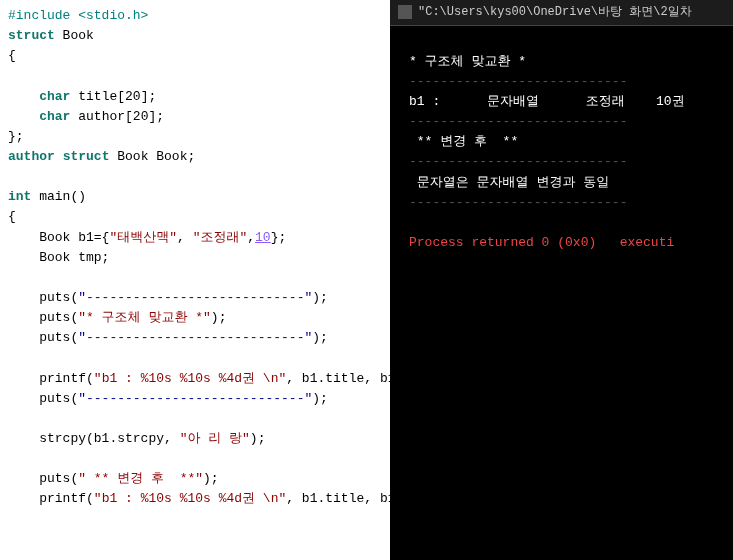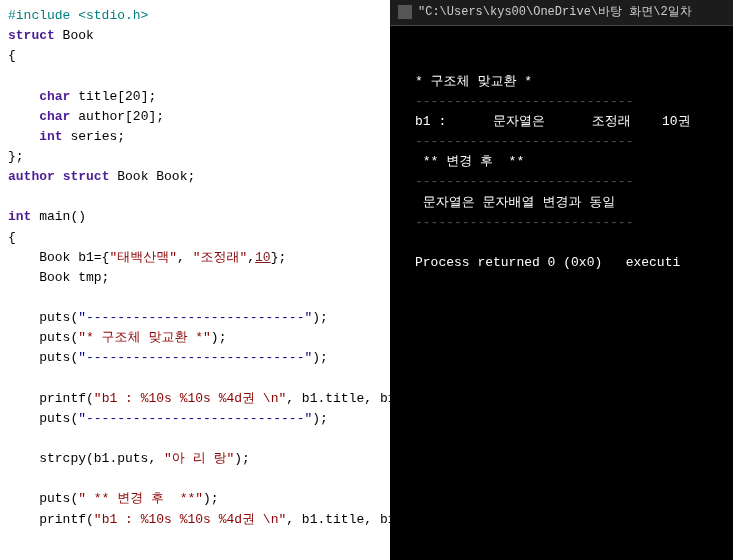--- a/index.html
+++ b/index.html
@@ -25,23 +25,23 @@
       flex-shrink: 0;
       border-radius: 16px;
     }
 
     .code-line {
       white-space: pre;
       display: block;
     }
 
     .c-include { color: #008080; }
-    .c-keyword { color: #4c1d95; font-weight: bold; }
+    .c-keyword { color: #0f766e; font-weight: bold; }
     .c-string { color: #8B0000; }
-    .c-number { color: #7f1d1d; text-decoration: underline; }
+    .c-number { color: #8b5cf6; text-decoration: underline; }
     .c-normal { color: #000; text-align: center; }
     .c-dashes { color: #00008B; }
 
     
     .terminal {
       width: 343px;
       height: 560px;
       background: #000000;
       color: #ffffff;
       font-size: 13px;
@@ -64,36 +64,35 @@
 
     .terminal-icon {
       width: 14px;
       height: 14px;
       background: #555;
       display: inline-block;
       flex-shrink: 0;
     }
 
     .terminal-content {
-      padding: 6px 25px;
-      margin-top: 20px;
+      padding: 6px 19px;
     }
 
     .t-line {
       display: block;
       white-space: pre;
       color: #ffffff;
     }
 
     .t-dashes {
       color: #555;
     }
 
     .t-process {
-      color: #ffffff;
+      color: #ef4444;
     }
 
     .t-korean {
       color: #ffffff;
     }
   </style>
 </head>
 <body>
 
 <div class="code-editor">
@@ -104,21 +103,20 @@
   <span class="code-line"><span class="c-keyword">struct</span><span class="c-normal"> Book</span></span>
 
   <span class="code-line"><span class="c-normal">{</span></span>
 
   <span class="code-line"> </span>
 
   <span class="code-line"><span class="c-normal">    </span><span class="c-keyword">char</span><span class="c-normal"> title[20];</span></span>
 
   <span class="code-line"><span class="c-normal">    </span><span class="c-keyword">char</span><span class="c-normal"> author[20];</span></span>
 
-  <span class="code-line"><span class="c-normal">    </span><span class="c-keyword">int</span><span class="c-normal"> series;</span></span>
 
   <span class="code-line"><span class="c-normal">};</span></span>
 
   <span class="code-line"><span class="c-keyword">author</span><span class="c-normal"> </span><span class="c-keyword">struct</span><span class="c-normal"> Book Book;</span></span>
 
   <span class="code-line"> </span>
 
   <span class="code-line"><span class="c-keyword">int</span><span class="c-normal"> main()</span></span>
 
   <span class="code-line"><span class="c-normal">{</span></span>
@@ -136,41 +134,41 @@
   <span class="code-line"><span class="c-normal">    puts(</span><span class="c-dashes">"----------------------------"</span><span class="c-normal">);</span></span>
 
   <span class="code-line"> </span>
 
   <span class="code-line"><span class="c-normal">    printf(</span><span class="c-string">"b1 : %10s %10s %4d권 \n"</span><span class="c-normal">, b1.title, b1.author, b1.series);</span></span>
 
   <span class="code-line"><span class="c-normal">    puts(</span><span class="c-dashes">"----------------------------"</span><span class="c-normal">);</span></span>
 
   <span class="code-line"> </span>
 
-  <span class="code-line"><span class="c-normal">    strcpy(b1.puts, </span><span class="c-string">"아 리 랑"</span><span class="c-normal">);</span></span>
+  <span class="code-line"><span class="c-normal">    strcpy(b1.strcpy, </span><span class="c-string">"아 리 랑"</span><span class="c-normal">);</span></span>
 
 
   <span class="code-line"> </span>
 
   <span class="code-line"><span class="c-normal">    puts(</span><span class="c-string">" ** 변경 후  **"</span><span class="c-normal">);</span></span>
 
   <span class="code-line"><span class="c-normal">    printf(</span><span class="c-string">"b1 : %10s %10s %4d권 \n"</span><span class="c-normal">, b1.title, b1.author, b1.series);</span></span>
 
 </div>
 
 <div class="terminal">
   <div class="terminal-titlebar">
     <span class="terminal-icon"></span>
     <span>"C:\Users\kys00\OneDrive\바탕 화면\2일차</span>
   </div>
   <div class="terminal-content">
     <span class="t-line"> </span>
     <span class="t-line t-korean">* 구조체 맞교환 *</span>
     <span class="t-line t-dashes">----------------------------</span>
-    <span class="t-line t-korean">b1 :      문자열은      조정래    10권</span>
+    <span class="t-line t-korean">b1 :      문자배열      조정래    10권</span>
     <span class="t-line t-dashes">----------------------------</span>
     <span class="t-line t-korean"> ** 변경 후  **</span>
     <span class="t-line t-dashes">----------------------------</span>
     <span class="t-line t-korean"> 문자열은 문자배열 변경과 동일 </span>
     <span class="t-line t-dashes">----------------------------</span>
     <span class="t-line"> </span>
     <span class="t-line t-process">Process returned 0 (0x0)   executi</span>
   </div>
 </div>
 

